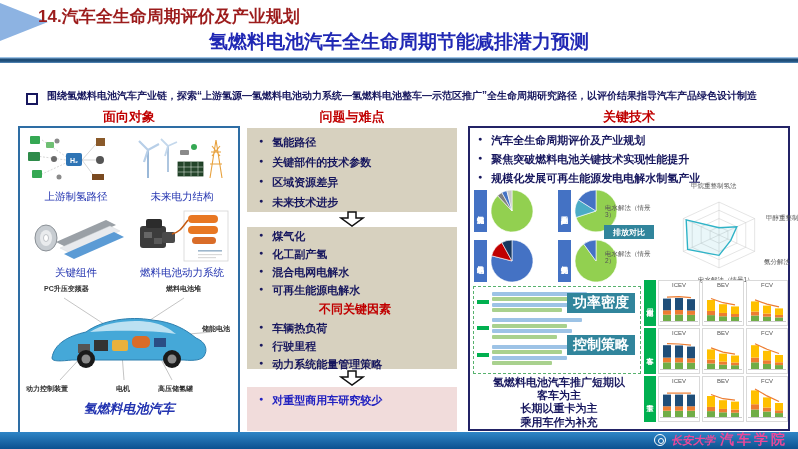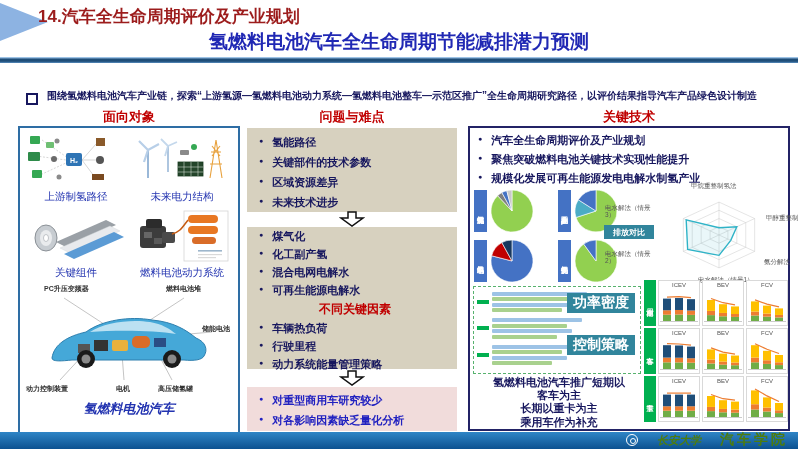--- a/index.html
+++ b/index.html
@@ -74,21 +74,21 @@
            font-size:11px;font-weight:bold;color:#17175e;line-height:1.2;}
   #grid-host{position:absolute;left:174px;top:152px;width:146px;}
   .grid-row{display:flex;align-items:stretch;margin-bottom:2px;height:46px;}
   .mini-panel{width:42px;margin-left:2px;border:1px solid #d9d9d9;background:#fff;
               display:flex;flex-direction:column;align-items:center;box-sizing:border-box;}
   .mini-head{font-size:6px;color:#555;height:8px;line-height:8px;}
 
   
   .footer{position:absolute;left:0;top:432px;width:100%;height:17px;
           background:linear-gradient(180deg,#2f85c6,#0c5190);}
-  .logo{position:absolute;right:10px;top:431px;height:18px;display:flex;align-items:center;gap:19px;color:#4d7c0f;}
+  .logo{position:absolute;right:10px;top:431px;height:18px;display:flex;align-items:center;gap:5px;color:#ec4899;}
   .seal{width:12px;height:12px;border:1px solid #fff;border-radius:50%;box-sizing:border-box;position:relative;}
   .seal::after{content:"";position:absolute;left:3px;top:3px;width:4px;height:4px;border:1px solid #fff;border-radius:50%;}
   .uni{font-family:"Liberation Serif","DejaVu Serif",serif;font-style:italic;font-size:11px;font-weight:bold;}
   .school{font-size:14px;font-weight:bold;letter-spacing:3px;}
 </style>
 </head>
 <body>
 
 <div id="slide">
 
@@ -211,21 +211,20 @@
     <div class="mitem">行驶里程</div>
     <div class="mitem">动力系统能量管理策略</div>
   </div>
   <div class="arrow" id="arrow2">
     <svg width="26" height="16" viewBox="0 0 26 16">
         <path d="M9,1 H17 V7 H24 L13,15 L2,7 H9 Z" fill="#fff" stroke="#111" stroke-width="1.5"></path>
       </svg>
   </div>
   <div class="mid-box" id="mbox3">
     <div class="mitem">对重型商用车研究较少</div>
-    <div class="mitem">对各影响因素缺乏量化分析</div>
   </div>
 
   <div class="right-panel">
     <div class="rbullets">
       <div class="mitem">汽车全生命周期评价及产业规划</div>
       <div class="mitem">聚焦突破燃料电池关键技术实现性能提升</div>
       <div class="mitem">规模化发展可再生能源发电电解水制氢产业</div>
     </div>
 
     <div class="pie-cell" id="pc0">

